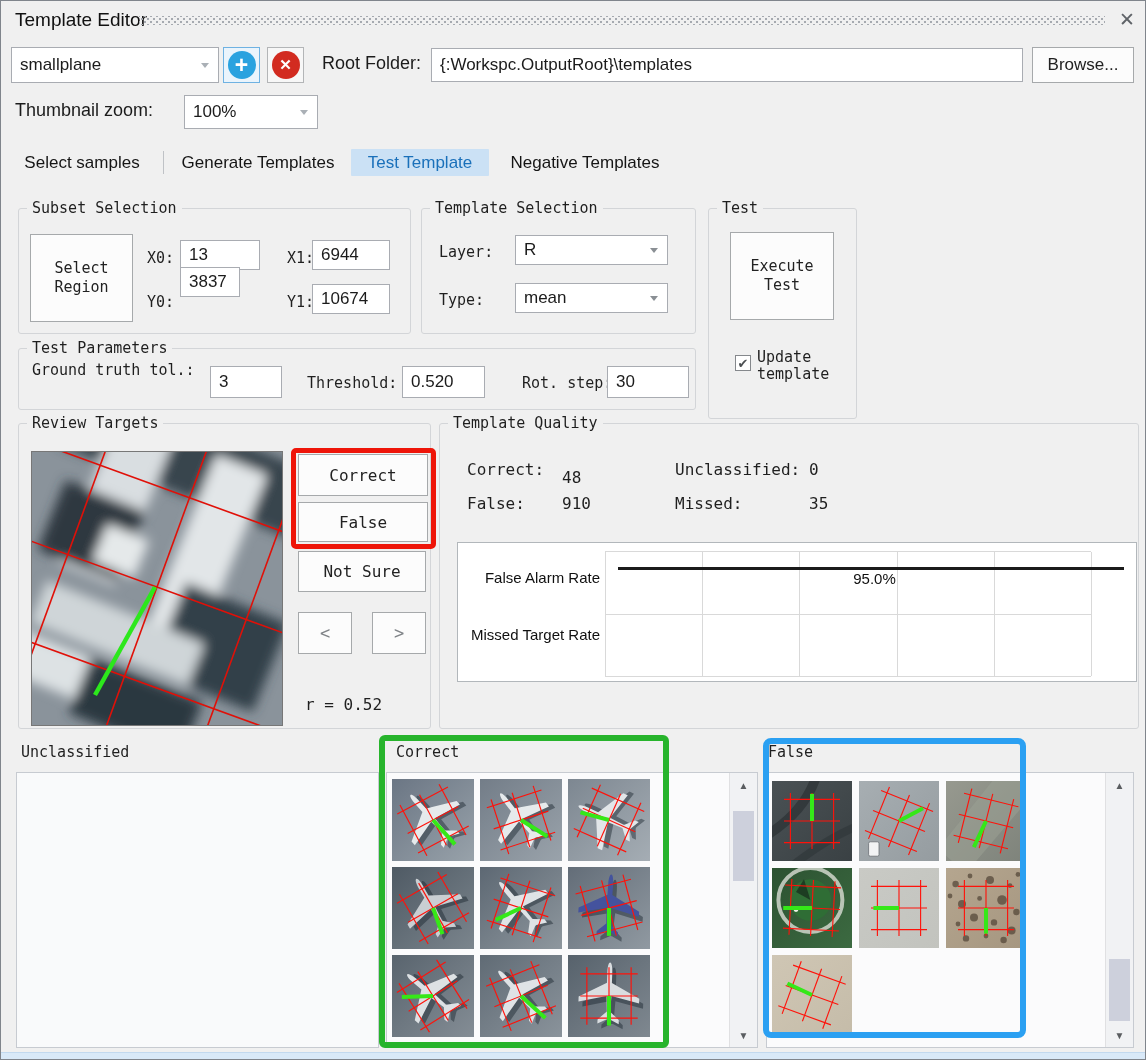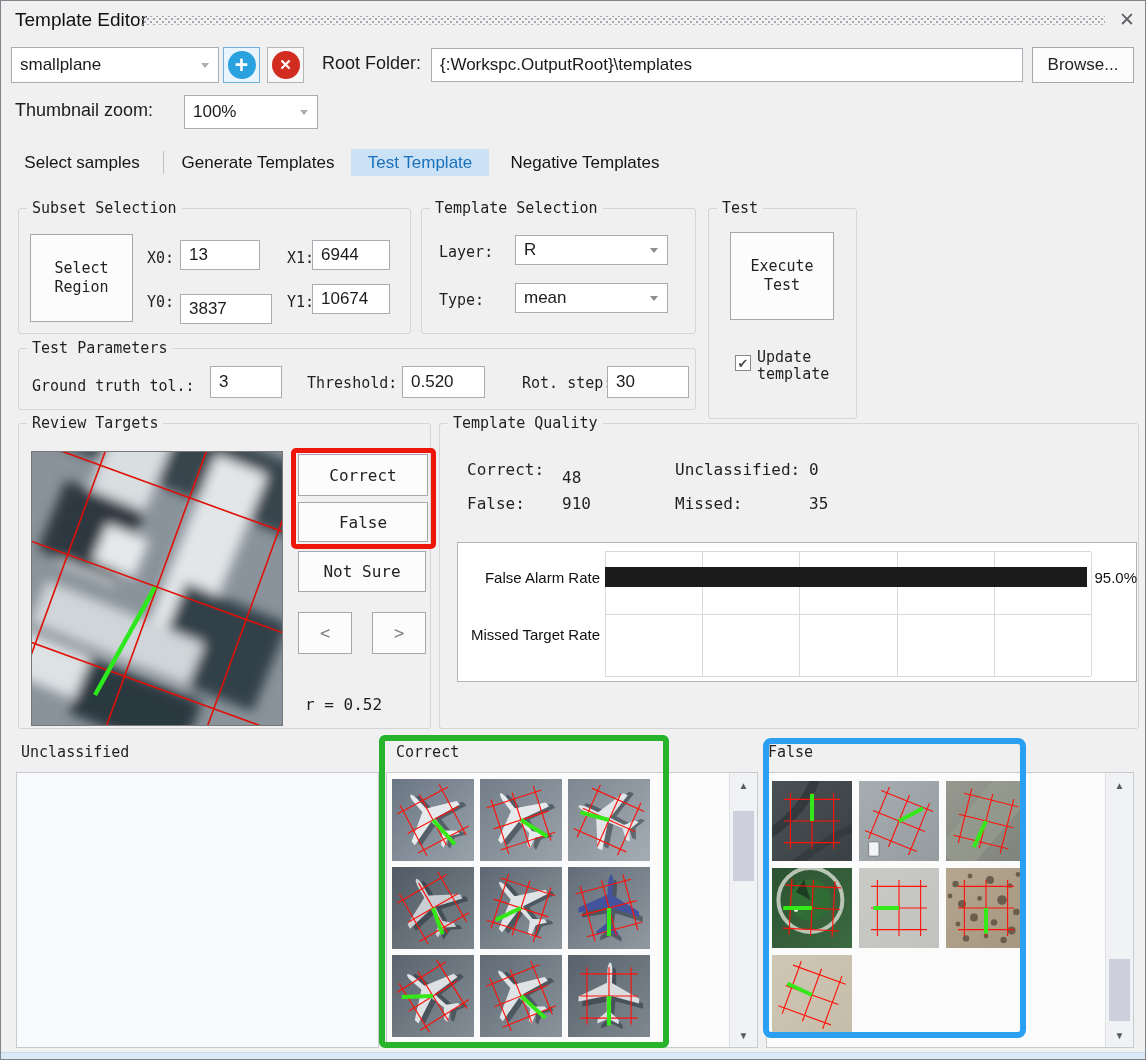--- a/index.html
+++ b/index.html
@@ -54,21 +54,21 @@
 
   
   .ann{box-sizing:border-box;border-radius:5px;pointer-events:none;}
 
   
   .chart-panel{background:#fff;border:1px solid #b2b7bb;box-sizing:border-box;}
   .cat{position:absolute;left:4px;width:138px;height:22px;text-align:right;font-size:15px;color:#101010;line-height:22px;}
   #plot{position:absolute;left:147px;top:8px;width:486px;height:124px;border-top:1px solid #d9d9d9;border-bottom:1px solid #d9d9d9;}
   #plot:after{content:"";position:absolute;left:0;right:0;top:50%;height:1px;background:#d9d9d9;}
   .vgrid{position:absolute;top:0;bottom:0;width:1px;background:#d9d9d9;}
-  .bar-row{position:absolute;left:0;right:-46px;height:20px;display:flex;align-items:center;z-index:2;}
+  .bar-row{position:absolute;left:0;right:-46px;height:20px;display:flex;align-items:center;z-index:2;flex-direction:column;}
   .bar{height:20px;background:#1b1b1b;}
   .bar-val{margin-left:7px;font-size:15px;color:#101010;white-space:nowrap;}
 
   
   .panel{background:#f9fafb;border:1px solid #c7cbd1;box-sizing:border-box;overflow:hidden;}
   .tgrid{position:absolute;display:grid;}
   .thumb{background:#888;overflow:hidden;}
   .thumb svg{display:block;}
   .sbar{position:absolute;top:0;bottom:0;width:27px;background:#f1f2f4;border-left:1px solid #e0e0e2;}
   .sbtn{position:absolute;left:0;width:27px;height:24px;display:flex;align-items:center;justify-content:center;
@@ -115,21 +115,21 @@
     <span class="grp-title">Subset Selection</span>
     <div class="abs btn mono" style="left:11px;top:25px;width:103px;height:88px;font-size:15px;line-height:19px;">
       <span style="white-space:pre-line;width:70px;">Select
 Region</span>
     </div>
     <div class="abs lbl mono" style="left:128px;top:40px;">X0:</div>
     <input class="abs input" style="left: 161px; top: 31px; width: 80px; height: 30px;" value="13">
     <div class="abs lbl mono" style="left:268px;top:40px;">X1:</div>
     <input class="abs input" style="left: 293px; top: 31px; width: 78px; height: 30px;" value="6944">
     <div class="abs lbl mono" style="left:128px;top:84px;">Y0:</div>
-    <input class="abs input" style="left: 161px; top: 85px; width: 92px; height: 30px;" value="3837">
+    <input class="abs input" style="left: 161px; top: 58px; width: 60px; height: 30px;" value="3837">
     <div class="abs lbl mono" style="left:268px;top:84px;">Y1:</div>
     <input class="abs input" style="left: 293px; top: 75px; width: 78px; height: 30px;" value="10674">
   </div>
 
   <div class="abs grp" style="left:420px;top:207px;width:275px;height:126px;">
     <span class="grp-title">Template Selection</span>
     <div class="abs lbl mono" style="left:17px;top:34px;">Layer:</div>
     <div class="abs combo" style="left:93px;top:26px;width:153px;height:30px;">
       <span>R</span>
       <span class="arr"></span>
@@ -149,21 +149,21 @@
     </div>
     <div class="abs checkbox" style="left:26px;top:146px;">
       <span>✔</span>
     </div>
     <div class="abs lbl mono" style="left: 48px; top: 140px; width: 80px; line-height: 17px; white-space: pre-line;">Update
 template</div>
   </div>
 
   <div class="abs grp" style="left:17px;top:347px;width:678px;height:62px;">
     <span class="grp-title">Test Parameters</span>
-    <div class="abs lbl mono" style="left:13px;top:28px;">Ground truth tol.:</div>
+    <div class="abs lbl mono" style="left:13px;top:12px;">Ground truth tol.:</div>
     <input class="abs input" style="left: 191px; top: 17px; width: 72px; height: 32px;" value="3">
     <div class="abs lbl mono" style="left:288px;top:25px;">Threshold:</div>
     <input class="abs input" style="left: 383px; top: 17px; width: 83px; height: 32px;" value="0.520">
     <div class="abs lbl mono" style="left:503px;top:25px;">Rot. step:</div>
     <input class="abs input" style="left: 588px; top: 17px; width: 82px; height: 32px;" value="30">
   </div>
 
   <div class="abs grp" style="left:17px;top:422px;width:413px;height:306px;">
     <span class="grp-title">Review Targets</span>
 

